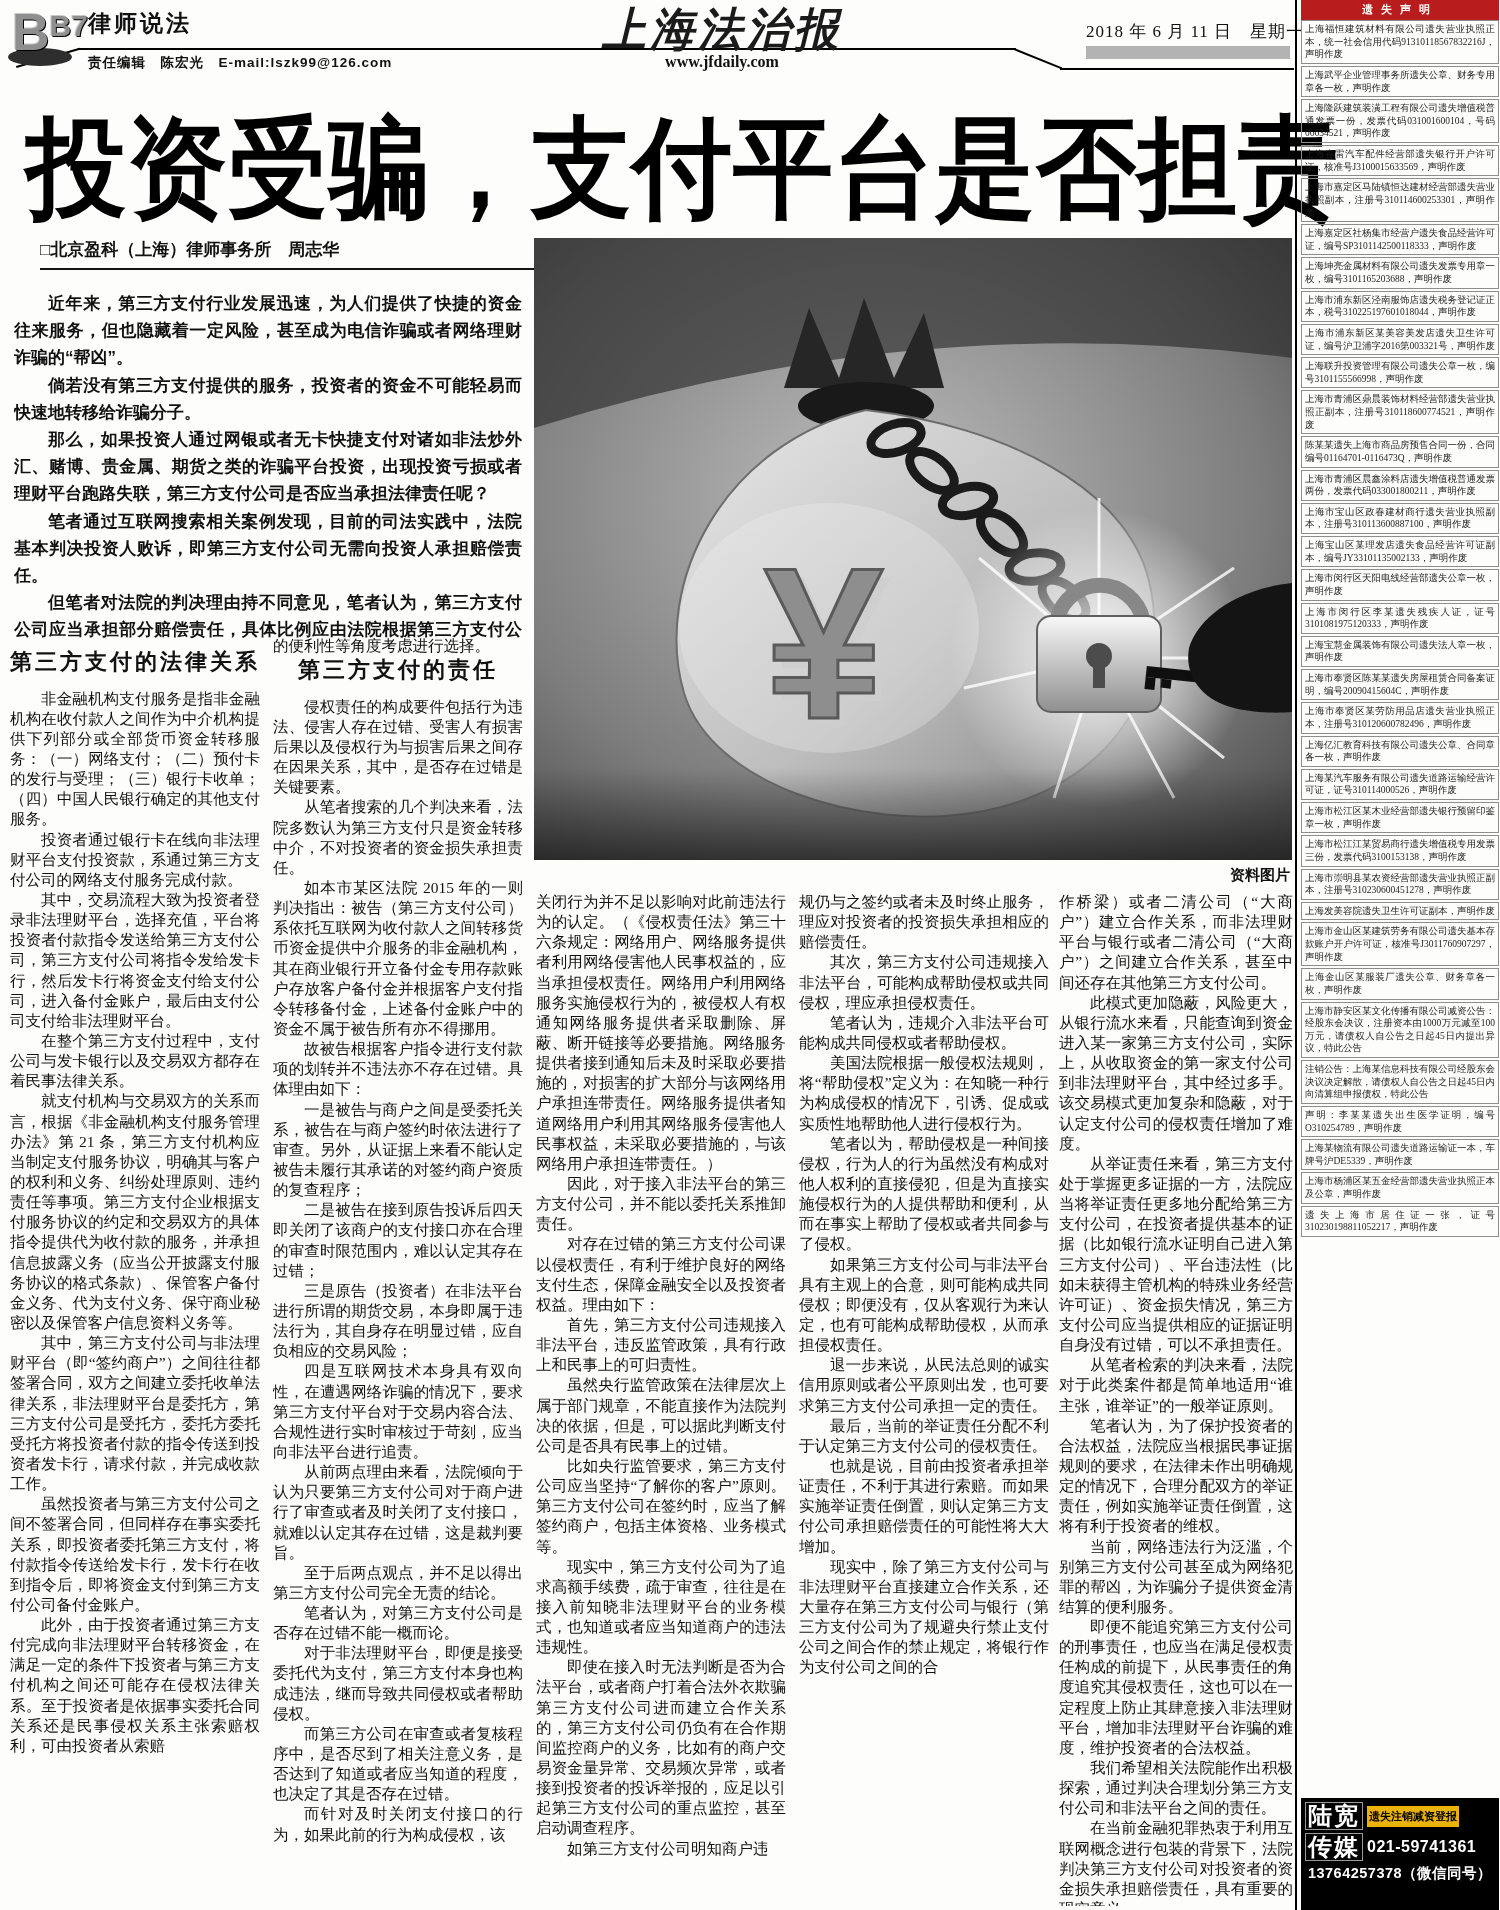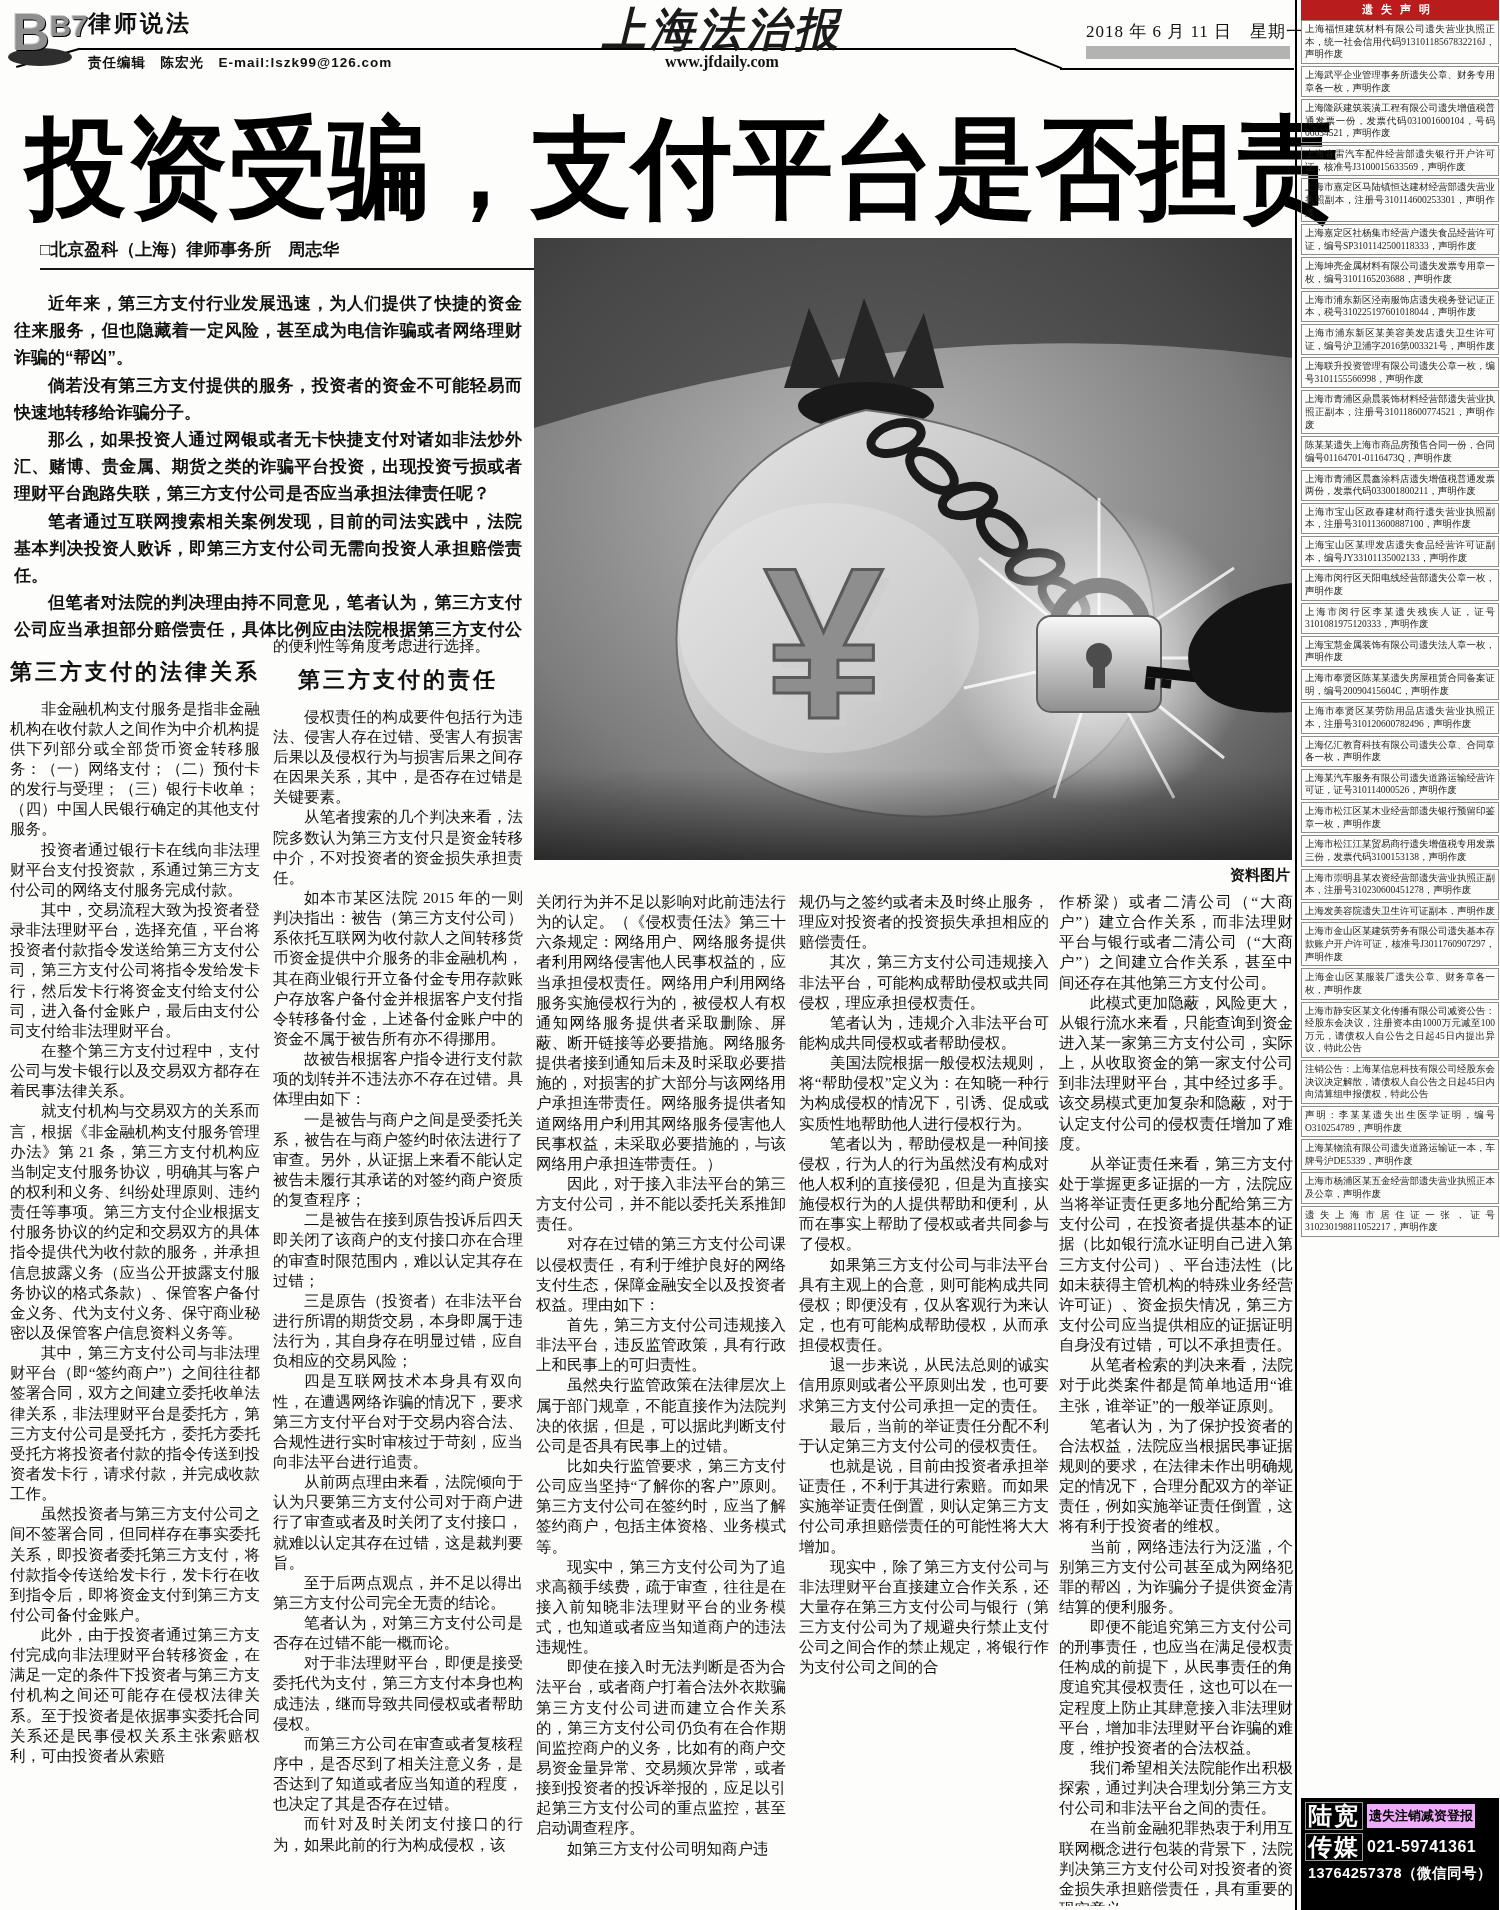--- a/index.html
+++ b/index.html
@@ -46,42 +46,42 @@
   .photo { position:absolute; left:534px; top:238px; width:758px; height:622px; background:#555; }
   .photo svg { display:block; }
   .photo-caption { position:absolute; left:534px; top:866px; width:756px; text-align:right;
                    font-family:"Liberation Sans",sans-serif; font-weight:bold; font-size:15px; }
 
   
   .col { position:absolute; width:250px; font-size:15.5px; line-height:1.3; text-align:justify; overflow:hidden; }
   .col p { text-indent:2em; margin:0; }
   .col p.noindent { text-indent:0; }
   .col h3 { font-family:"Liberation Sans",sans-serif; font-weight:900; font-size:22px;
-            text-align:center; letter-spacing:3px; margin:10px 0 12px; }
+            text-align:center; letter-spacing:3px; margin:0 0 12px; }
   #col1 { left:10px;  top:648px; height:1258px; }
   #col2 { left:273px; top:636px; height:1270px; }
   #col3 { left:536px; top:892px; height:1014px; }
   #col4 { left:799px; top:892px; height:1014px; }
   #col5 { left:1059px; top:892px; width:234px; height:1014px; }
 
   
   .v-divider { position:absolute; left:1295px; top:0; width:2px; height:1910px; background:#000; }
   .sidebar { position:absolute; left:1301px; top:0; width:198px; height:1796px; overflow:hidden; }
   .sb-header { background:#b91c1c; color:#fff; font-family:"Liberation Sans",sans-serif; font-weight:bold;
                font-size:11px; letter-spacing:8px; text-align:center; padding:2px 0 3px; }
   .sidebar .ad { font-size:9.5px; line-height:1.33; text-align:justify; color:#1c1c1c;
                  border:1px solid #8d8d8d; padding:2px 3px; margin-bottom:2px; text-indent:0; }
 
   
   .bottom-ad { position:absolute; left:1301px; top:1798px; width:198px; height:112px; background:#000;
                color:#fff; font-family:"Liberation Sans",sans-serif; padding:4px 4px 3px; }
   .ba-row { display:flex; align-items:center; gap:4px; margin-bottom:3px; }
   .ba-brand { font-size:24px; font-weight:900; letter-spacing:2px; line-height:1; padding:1px 2px;
               border:1px solid #9a9a9a; }
-  .ba-svc { background:#f0abfc; color:#000; font-weight:900; font-size:13px; padding:3px 2px; letter-spacing:0px; }
+  .ba-svc { background:#eab308; color:#000; font-weight:900; font-size:11px; padding:3px 2px; letter-spacing:0px; }
   .ba-phone1 { font-size:16px; font-weight:900; letter-spacing:0.5px; }
   .ba-phone2 { font-size:14.5px; font-weight:900; text-align:center; letter-spacing:0.5px; margin-top:2px; }
 </style>
 </head>
 <body>
 
 <div class="page">
 
   <div class="hdr-diag-l"></div>
   <div class="hdr-rule-a"></div>

